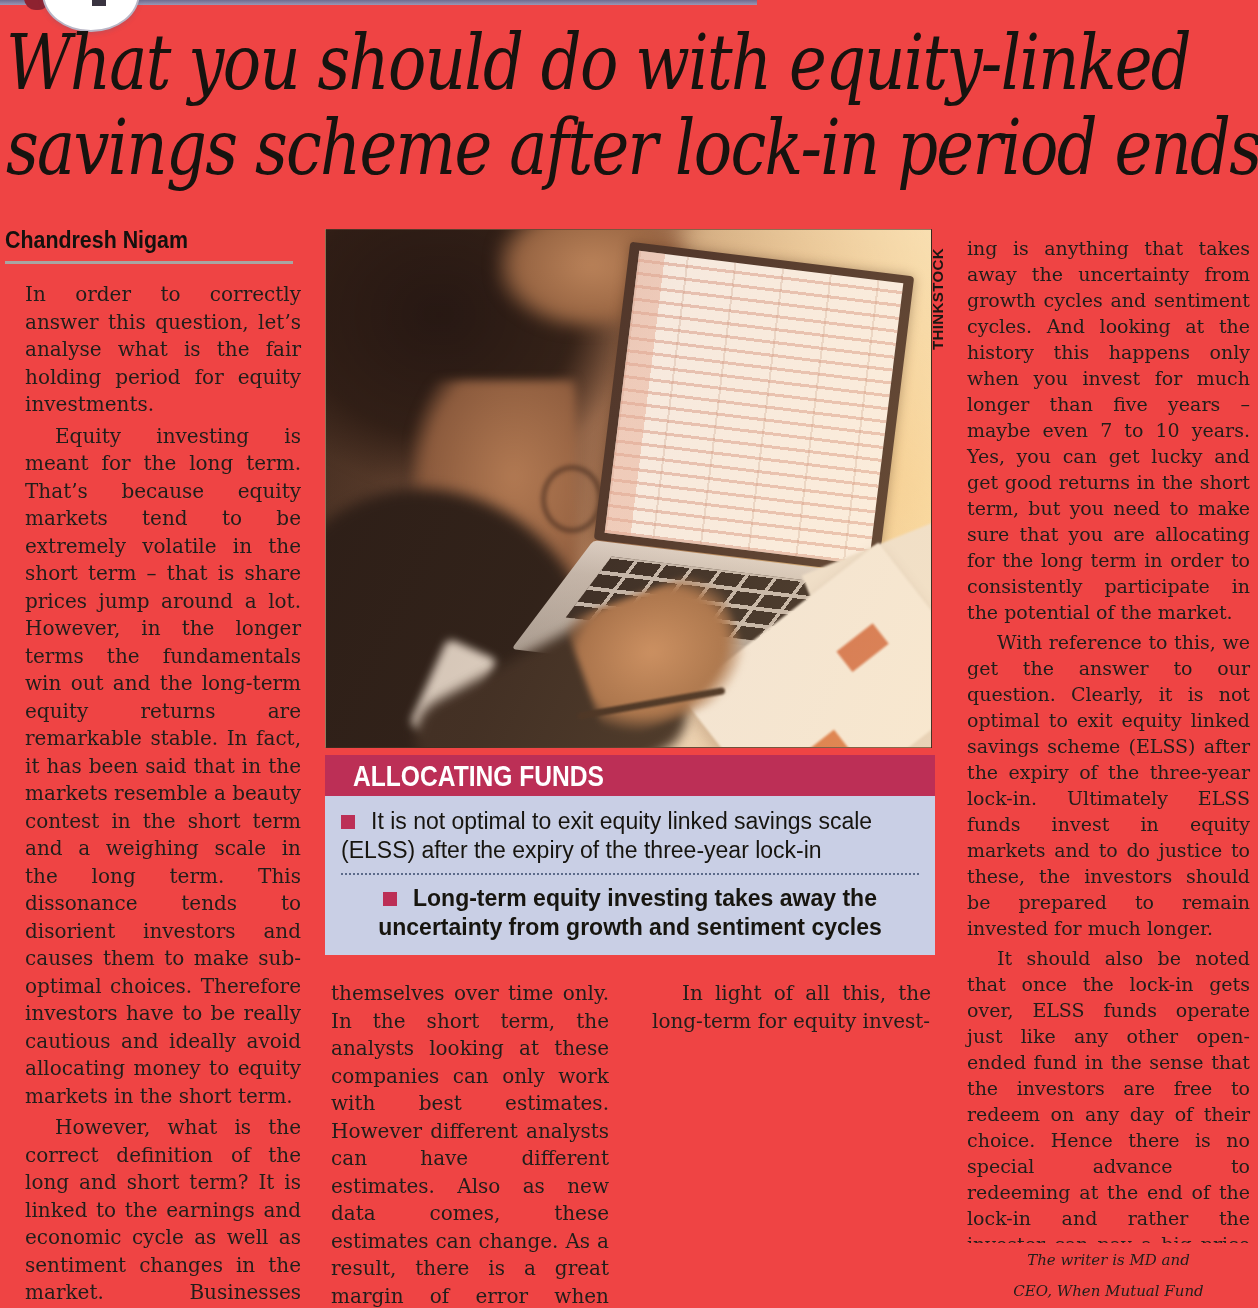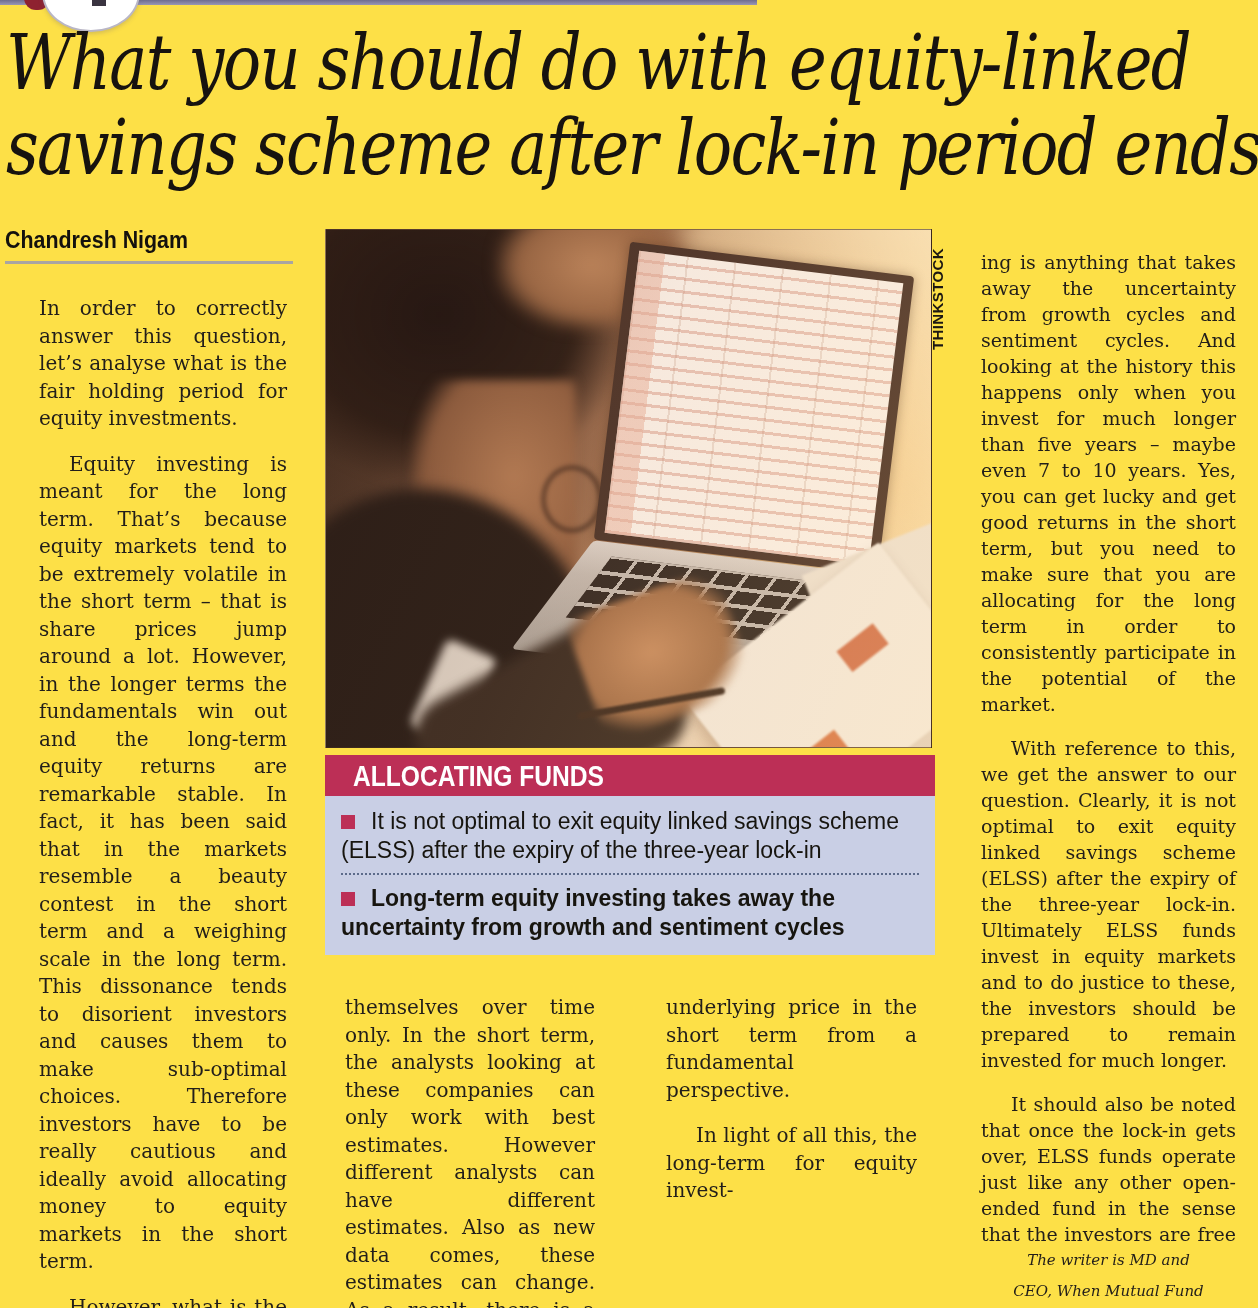--- a/index.html
+++ b/index.html
@@ -1,18 +1,18 @@
 <!DOCTYPE html>
 <html><head>
 <meta charset="utf-8">
 <style>
   html,body { margin:0; padding:0; background:#e8e0d8; }
   .page {
     position:relative; width:1258px; height:1308px;
-    background:#fde047; overflow:hidden;
+    background:#ef4444; overflow:hidden;
     font-family:"DejaVu Serif", serif; color:#211d19;
   }
   
   .top-strip { position:absolute; left:0; top:0; width:757px; height:5px;
     background:linear-gradient(180deg,#6f6c8f,#9a97b4); }
   .badge-red { position:absolute; left:24px; top:-8px; width:26px; height:18px;
     background:#8e2230; border-radius:0 0 12px 12px; }
   .badge-circle { position:absolute; left:42px; top:-46px; width:94px; height:74px;
     background:#fff; border:2px solid #b9b6c6; border-radius:50%;
     box-shadow:0 2px 4px rgba(100,90,120,.25); }
@@ -27,21 +27,21 @@
 
   
   .byline { position:absolute; left:5px; top:227px;
     font-family:"Liberation Sans", sans-serif; font-weight:bold; font-size:23px;
     color:#14110e; transform:scaleX(.93); transform-origin:left top; white-space:nowrap; }
   .byline-rule { position:absolute; left:5px; top:261px; width:288px; height:3px; background:#a9a5a2; }
 
   
   .col { position:absolute; font-size:20px; line-height:27.5px; text-align:justify;
     overflow:hidden; color:#221e1a; }
-  .col p { margin:18px; }
+  .col p { margin:4px; }
   .para.indent { text-indent:30px; }
   .col1 { left:21px;   top:277px; width:284px; height:1031px; }
   .col2 { left:327px; top:976px; width:286px; height:332px; }
   .col3 { left:648px; top:976px; width:287px; height:332px; }
   .col4 { left:963px; top:231px; width:291px; height:1077px; font-size:19px; line-height:26px; }
   .col4-flow { height:1012px; overflow:hidden; }
   .signoff { font-style:italic; text-align:center; font-size:15px; line-height:31px; margin-top:2px; }
 
   
   .photo { position:absolute; left:325px; top:229px; width:605px; height:517px;
@@ -111,21 +111,21 @@
 
   
   .callout { position:absolute; left:325px; top:755px; width:610px; }
   .callout-header { height:41px; background:#bc2f56; display:flex; align-items:center; padding-left:28px; }
   .callout-header-text { color:#ffffff; font-family:"Liberation Sans", sans-serif; font-weight:bold;
     font-size:30px; transform:scaleX(.82); transform-origin:left center; white-space:nowrap; }
   .callout-body { background:#c9cfe5; padding:11px 16px 13px 16px; }
   .bullet-row { font-family:"Liberation Sans", sans-serif; font-size:23px; line-height:29px;
     color:#17150f; text-align:left; }
   .bullet-row .sq { display:inline-block; width:14px; height:14px; background:#bc2f56; margin-right:16px; }
-  .bullet-row.bold { font-weight:bold; }
+  .bullet-row.bold { font-weight:bold;text-align:center; }
   .dotted { border-bottom:2px dotted #5c6b8a; margin:8px 0 9px 0; }
 </style>
 </head>
 <body>
 
 <div class="page">
 
   <div class="top-strip"></div>
   <div class="badge-red"></div>
   <div class="badge-circle"></div>
@@ -169,32 +169,31 @@
     <div class="ph-warm"></div>
   </div>
 
   <div class="credit">THINKSTOCK</div>
 
   <div class="callout">
     <div class="callout-header">
       <span class="callout-header-text">ALLOCATING FUNDS</span>
     </div>
     <div class="callout-body">
-      <div class="bullet-row"><span class="sq"></span><span>It is not optimal to exit equity linked savings scheme (ELSS) after the expiry of the three-year lock-in</span></div>
+      <div class="bullet-row"><span class="sq"></span><span>It is not optimal to exit equity linked savings scale (ELSS) after the expiry of the three-year lock-in</span></div>
       <div class="dotted"></div>
       <div class="bullet-row bold"><span class="sq"></span><span>Long-term equity investing takes away the uncertainty from growth and sentiment cycles</span></div>
     </div>
   </div>
 
   <div class="col col2">
     <p class="para">themselves over time only. In the short term, the analysts looking at these companies can only work with best estimates. However different analysts can have different estimates. Also as new data comes, these estimates can change. As a result, there is a great margin of error when valuing a stock for the short term. This is the reason for the volatility in the</p>
   </div>
 
   <div class="col col3">
-    <p class="para">underlying price in the short term from a fundamental perspective.</p>
     <p class="para indent">In light of all this, the long-term for equity invest-</p>
   </div>
 
   <div class="col col4">
     <div class="col4-flow">
       <p class="para">ing is anything that takes away the uncertainty from growth cycles and sentiment cycles. And looking at the history this happens only when you invest for much longer than five years – maybe even 7 to 10 years. Yes, you can get lucky and get good returns in the short term, but you need to make sure that you are allocating for the long term in order to consistently participate in the potential of the market.</p>
       <p class="para indent">With reference to this, we get the answer to our question. Clearly, it is not optimal to exit equity linked savings scheme (ELSS) after the expiry of the three-year lock-in. Ultimately ELSS funds invest in equity markets and to do justice to these, the investors should be prepared to remain invested for much longer.</p>
       <p class="para indent">It should also be noted that once the lock-in gets over, ELSS funds operate just like any other open-ended fund in the sense that the investors are free to redeem on any day of their choice. Hence there is no special advance to redeeming at the end of the lock-in and rather the investor can pay a big price in terms of missing out on the potential for equity market participation.</p>
     </div>
     <div class="signoff">

